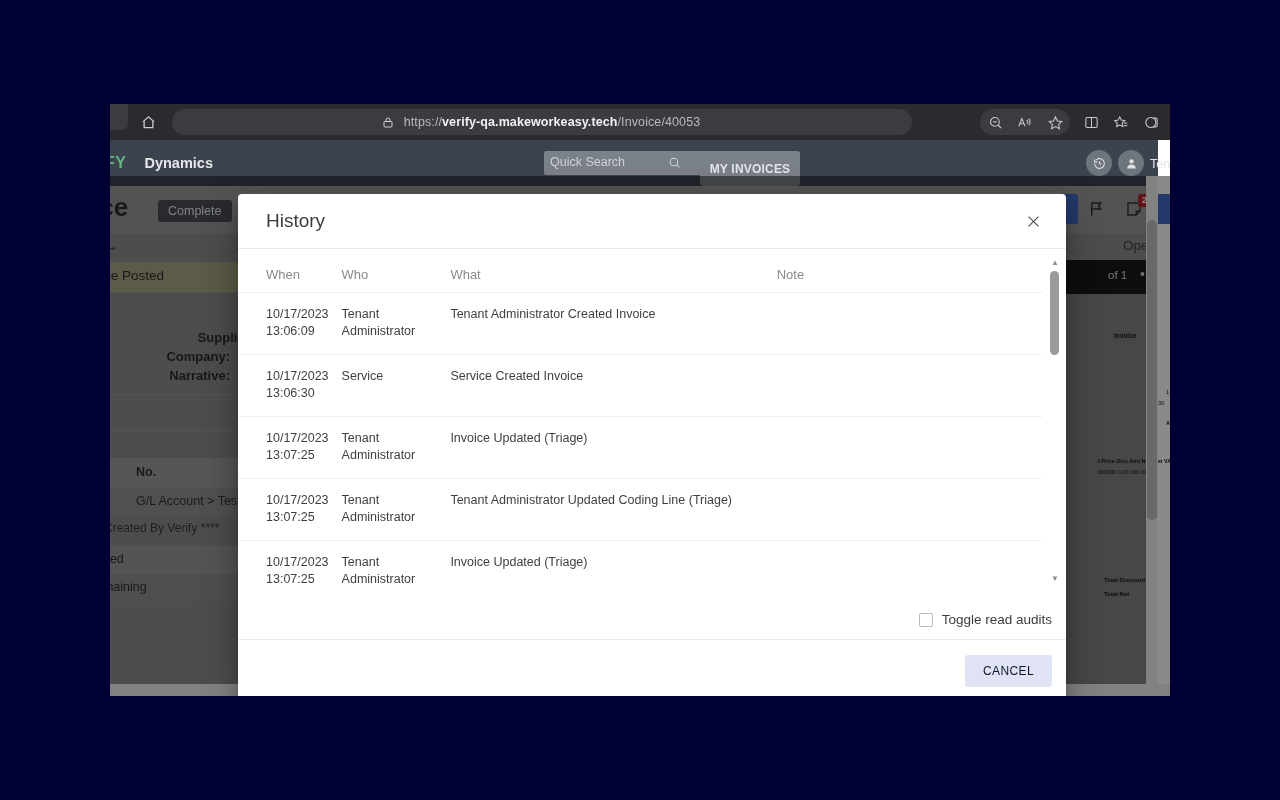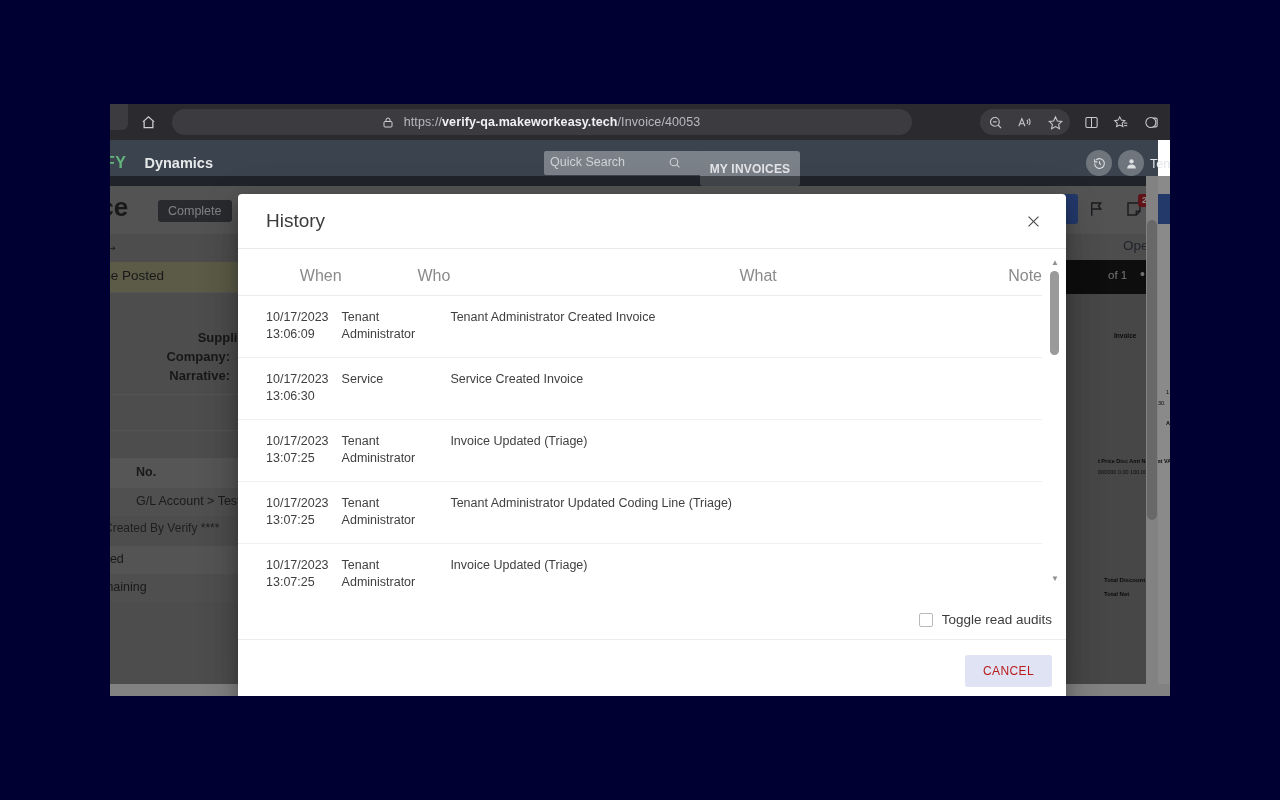--- a/index.html
+++ b/index.html
@@ -336,22 +336,22 @@
   #history-scroll {
     position: absolute; left: 0; top: 0; right: 0; bottom: 48px;
     overflow: hidden;
   }
   table.history {
     width: 804px;
     border-collapse: collapse;
     table-layout: fixed;
   }
   table.history th {
-    text-align: right;
-    font-size: 16px;
+    text-align: left;
+    font-size: 13px;
     font-weight: 400;
     color: #8a8a8a;
     padding: 18px 0 10px 0;
     border-bottom: 1px solid #ededed;
   }
   table.history td {
     font-size: 12.5px;
     color: #3f3f3f;
     padding: 13px 0 14px 0;
     border-bottom: 1px solid #efefef;
@@ -397,21 +397,21 @@
   #toggle-label { font-size: 13.5px; color: #3c3c3c; }
 
   #modal-footer {
     height: 63px; flex: none;
     border-top: 1px solid #ececec;
     display: flex; align-items: center; justify-content: flex-end;
     padding-right: 14px;
   }
   #cancel-button {
     background: #dfe3f3;
-    color: #b91c1c;
+    color: #0f172a;
     border: none;
     font-family: "Liberation Sans", sans-serif;
     font-size: 12px;
     font-weight: 400;
     letter-spacing: .4px;
     padding: 9px 18px;
     border-radius: 3px;
     cursor: pointer;
   }
 </style>

